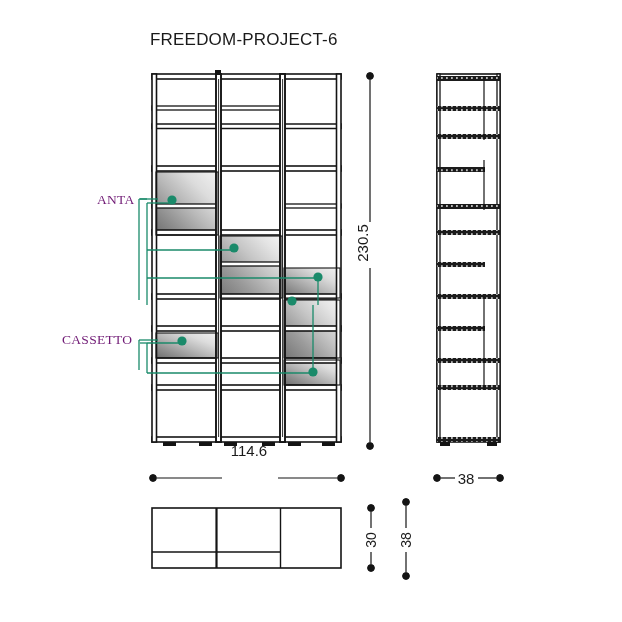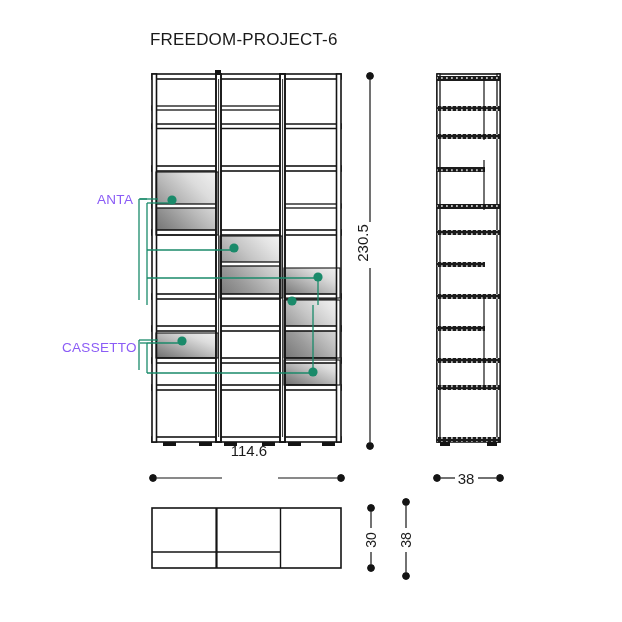--- a/index.html
+++ b/index.html
@@ -30,27 +30,27 @@
     font-size: 17px;
     letter-spacing: 0.2px;
     color: #1a1a1a;
     font-family: "Liberation Sans", sans-serif;
     white-space: nowrap;
   }
 
   .callout-label {
     position: absolute;
     font-size: 13.5px;
-    color: #8b5cf6;
+    color: #701a75;
     letter-spacing: 0.3px;
     white-space: nowrap;
-    font-family: Liberation Sans, sans-serif;
+    font-family: Liberation Serif, serif;
   }
   #label-anta { left: 97px; top: 192px; }
-  #label-cassetto { left: 62px; top: 340px; }
+  #label-cassetto { left: 62px; top: 332px; }
 
   .dim-text {
     position: absolute;
     font-size: 15px;
     color: #1a1a1a;
     white-space: nowrap;
     font-family: "Liberation Sans", sans-serif;
   }
   #dim-height-text {
     left: 362px;

